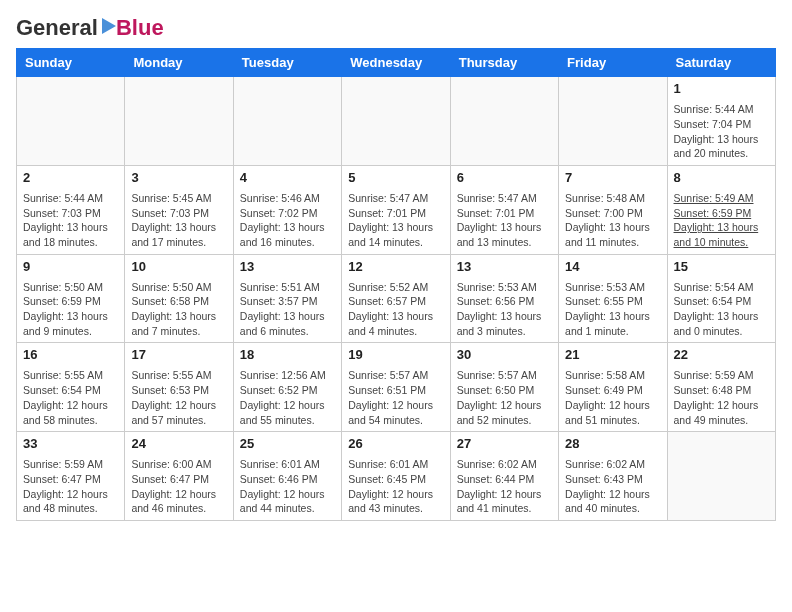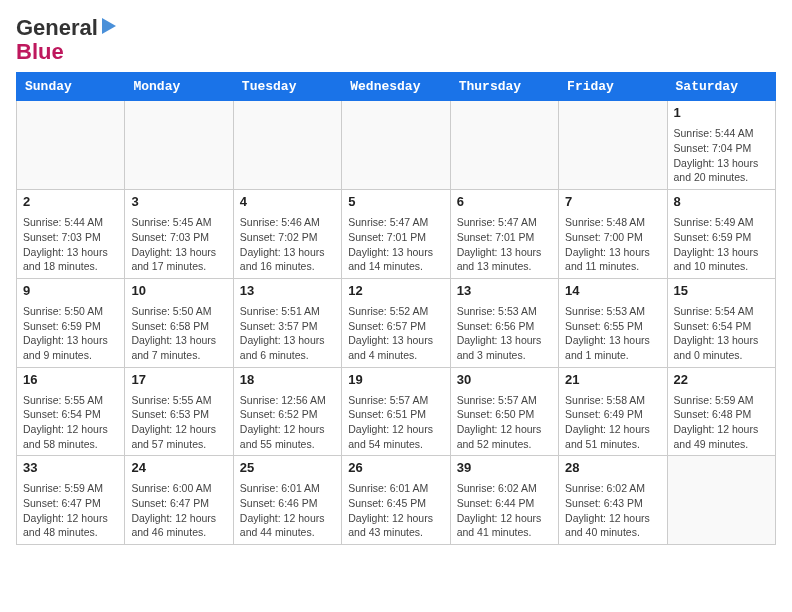--- a/index.html
+++ b/index.html
@@ -11,21 +11,21 @@
       padding: 16px;
     }
     .header {
       display: flex;
       justify-content: space-between;
       align-items: flex-start;
       margin-bottom: 8px;
     }
     .logo {
       display: flex;
-      flex-direction: column;
+      flex-direction: row;
       align-items: flex-start;
     }
     .logo-text {
       font-size: 22px;
       font-weight: bold;
       color: #333;
       line-height: 1.1;
     }
     .logo-arrow {
       display: inline-block;
@@ -55,21 +55,20 @@
       border-collapse: collapse;
       border: 1px solid #ccc;
     }
     .calendar th {
       background-color: #1a73e8;
       color: #fff;
       text-align: left;
       padding: 6px 8px;
       font-size: 13px;
       border: 1px solid #1a73e8;
-      font-family: Liberation Mono, monospace;
     }
     .calendar td {
       vertical-align: top;
       padding: 4px 6px;
       border: 1px solid #ccc;
       width: 108px;
       min-height: 80px;
       font-size: 11px;
       color: #333;
       background: #fff;
@@ -176,21 +175,21 @@
         </td>
         <td>
           <div class="day-number">7</div>
           <div class="day-info" style="white-space: pre-line;">Sunrise: 5:48 AM
 Sunset: 7:00 PM
 Daylight: 13 hours
 and 11 minutes.</div>
         </td>
         <td>
           <div class="day-number">8</div>
-          <div class="day-info" style="white-space: pre-line;">Sunrise: 5:49 AM
+          <div class="day-info" style="white-space: pre-line; text-decoration: underline;">Sunrise: 5:49 AM
 Sunset: 6:59 PM
 Daylight: 13 hours
 and 10 minutes.</div>
         </td>
       </tr>
       <tr>
         <td>
           <div class="day-number">9</div>
           <div class="day-info" style="white-space: pre-line;">Sunrise: 5:50 AM
 Sunset: 6:59 PM
@@ -314,21 +313,21 @@
 and 44 minutes.</div>
         </td>
         <td>
           <div class="day-number">26</div>
           <div class="day-info" style="white-space: pre-line;">Sunrise: 6:01 AM
 Sunset: 6:45 PM
 Daylight: 12 hours
 and 43 minutes.</div>
         </td>
         <td>
-          <div class="day-number">39</div>
+          <div class="day-number">27</div>
           <div class="day-info" style="white-space: pre-line;">Sunrise: 6:02 AM
 Sunset: 6:44 PM
 Daylight: 12 hours
 and 41 minutes.</div>
         </td>
         <td>
           <div class="day-number">28</div>
           <div class="day-info" style="white-space: pre-line;">Sunrise: 6:02 AM
 Sunset: 6:43 PM
 Daylight: 12 hours

